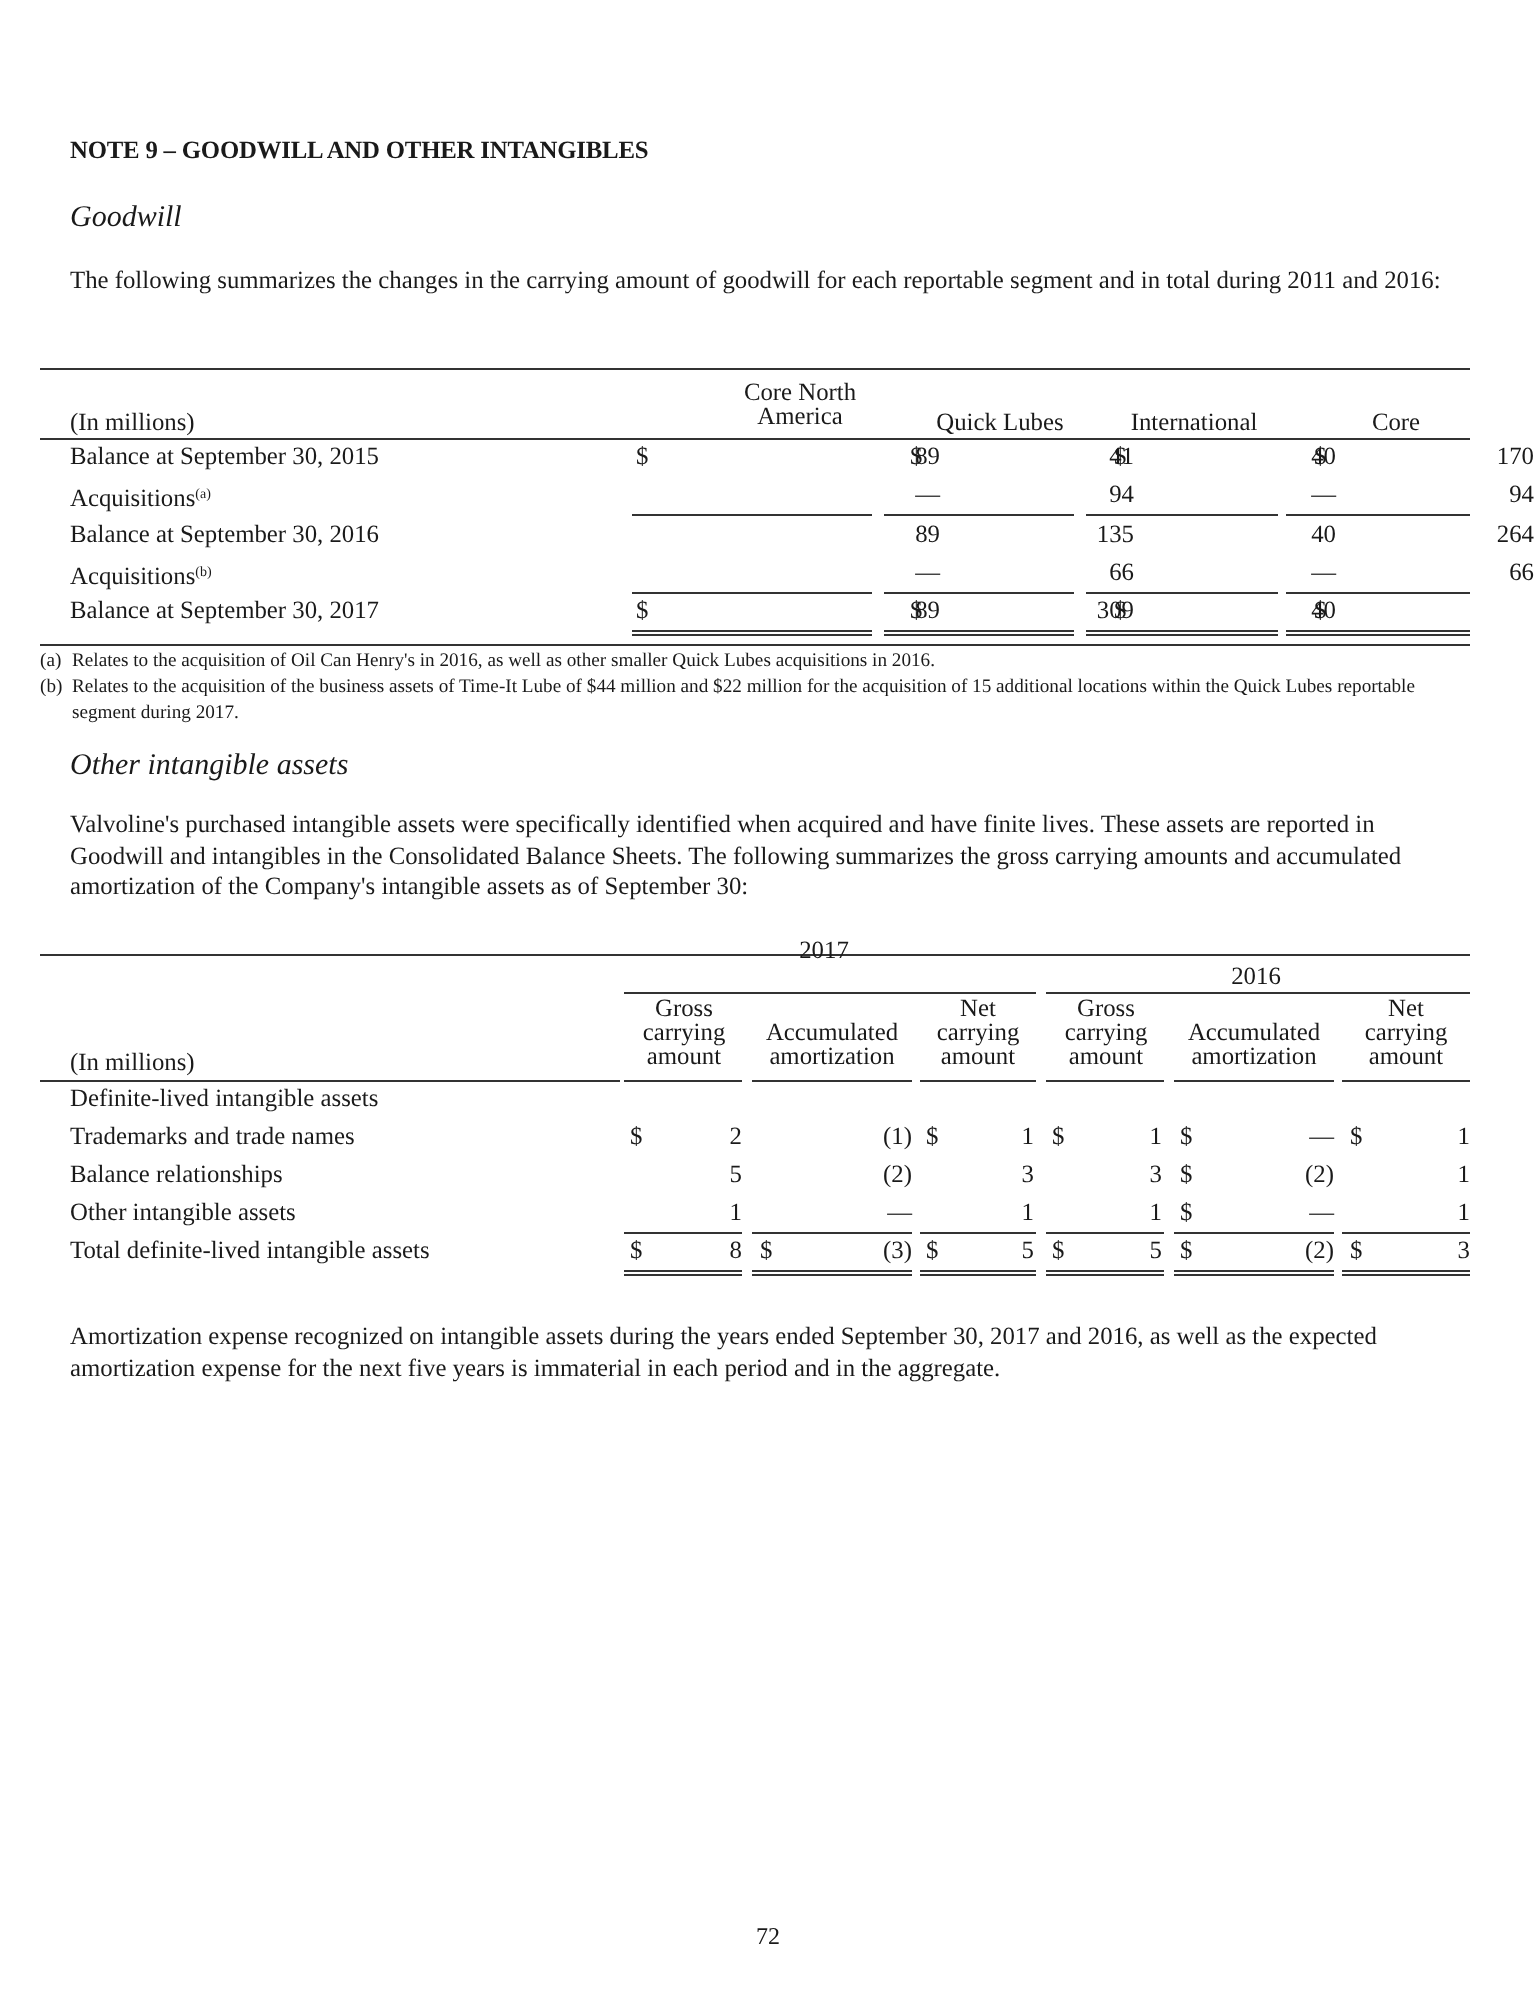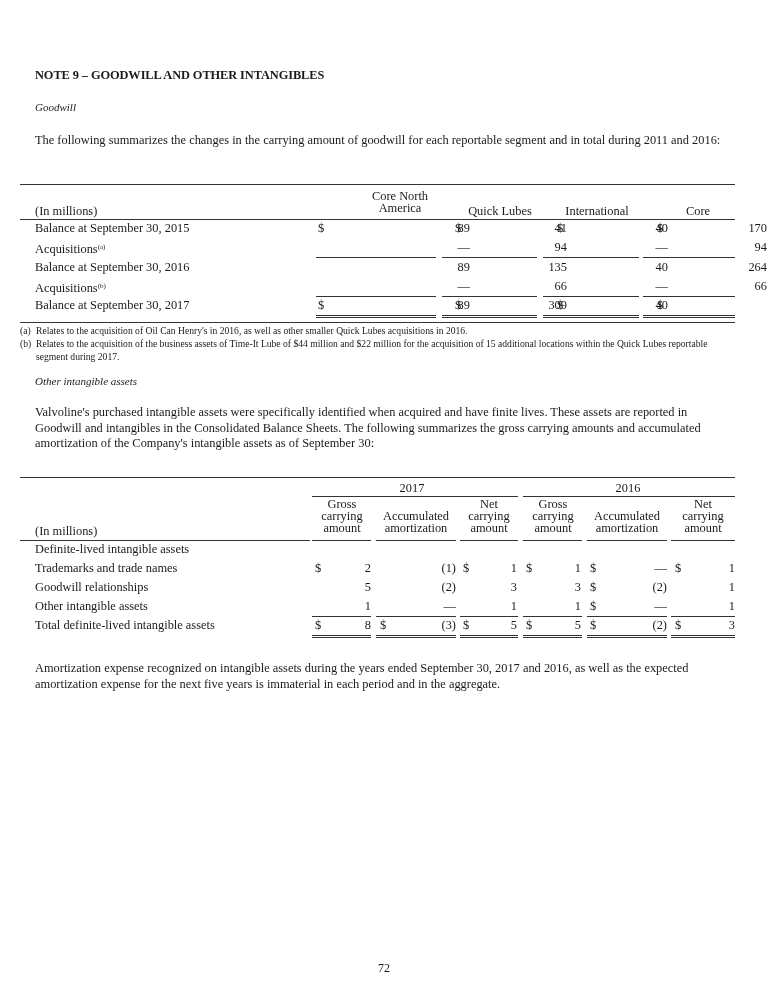--- a/index.html
+++ b/index.html
@@ -3,21 +3,21 @@
 <meta charset="utf-8">
 <style>
   html, body { margin: 0; padding: 0; background: #ffffff; }
   body {
     width: 768px; height: 997px; position: relative; overflow: hidden;
     font-family: "Liberation Serif", "DejaVu Serif", serif;
     color: #1a1a1a; font-size: 12.4px;
   }
   .abs { position: absolute; }
   .heading { left: 35px; top: 68px; font-weight: bold; font-size: 12.4px; white-space: nowrap; letter-spacing: -0.1px; }
-  .subhead { font-style: italic; font-size: 11px; }
+  .subhead { font-style: italic; font-size: 15px; }
   .para { left: 35px; width: 700px; line-height: 15.5px; font-size: 12.4px; }
   .foot { font-size: 9.6px; line-height: 13px; }
   .row { position: absolute; height: 17px; line-height: 17px; white-space: nowrap; }
   .lbl { position: absolute; left: 0; }
   .b { font-weight: normal; }
   .cell { position: absolute; text-align: right; }
   .dol { position: absolute; text-align: left; }
   .hd { position: absolute; text-align: center; line-height: 12px; }
   .line { position: absolute; border-top: 1px solid #333; height: 0; }
   .dline { position: absolute; border-top: 1px solid #333; border-bottom: 1px solid #333; height: 1px; }
@@ -114,21 +114,21 @@
 <div class="abs foot" style="left:20px; top:337px; width:715px;">
   <span style="position:absolute; left:0;">(b)</span>
   <span style="position:absolute; left:16px; width:690px;">Relates to the acquisition of the business assets of Time-It Lube of $44 million and $22 million for the acquisition of 15 additional locations within the Quick Lubes reportable segment during 2017.</span>
 </div>
 
 <div class="abs subhead" style="left:35px; top:375px;">Other intangible assets</div>
 <div class="abs para" style="top:405px;">Valvoline's purchased intangible assets were specifically identified when acquired and have finite lives. These assets are reported in Goodwill and intangibles in the Consolidated Balance Sheets. The following summarizes the gross carrying amounts and accumulated amortization of the Company's intangible assets as of September 30:</div>
 
 <div class="abs" style="left:0; top:0; width:768px; height:660px;">
   <div class="full" style="left:20px; top:477px; width:715px;"></div>
-  <div class="hd" style="left:312px; width:200px; top:482px;">2017</div>
+  <div class="hd" style="left:312px; width:200px; top:469px;">2017</div>
   <div class="hd" style="left:523px; width:210px; top:482px;">2016</div>
   <div class="line" style="left:312px; top:496px; width:206px;"></div>
   <div class="line" style="left:523px; top:496px; width:212px;"></div>
 
   <div class="abs" style="left:35px; top:524px;">(In millions)</div>
 
   <div class="hd" style="left:312px; width:60px; top:498px;">
     <div>Gross</div>
     <div>carrying</div>
     <div>amount</div>
@@ -176,21 +176,21 @@
     <span class="cell" style="left:440px; width:42px;">1</span>
     <span class="dol" style="left:491px;">$</span>
     <span class="cell" style="left:500px; width:46px;">1</span>
     <span class="dol" style="left:555px;">$</span>
     <span class="cell" style="left:560px; width:72px;">—</span>
     <span class="dol" style="left:640px;">$</span>
     <span class="cell" style="left:650px; width:50px;">1</span>
   </div>
 
   <div class="row" style="left:35px; top:579px; width:700px;">
-    <span class="lbl">Goodwill relationships</span>
+    <span class="lbl">Balance relationships</span>
     <span class="cell" style="left:290px; width:46px;">5</span>
     <span class="cell" style="left:345px; width:76px;">(2)</span>
     <span class="cell" style="left:440px; width:42px;">3</span>
     <span class="cell" style="left:500px; width:46px;">3</span>
     <span class="dol" style="left:555px;">$</span>
     <span class="cell" style="left:560px; width:72px;">(2)</span>
     <span class="cell" style="left:650px; width:50px;">1</span>
   </div>
 
   <div class="row" style="left:35px; top:598px; width:700px;">

